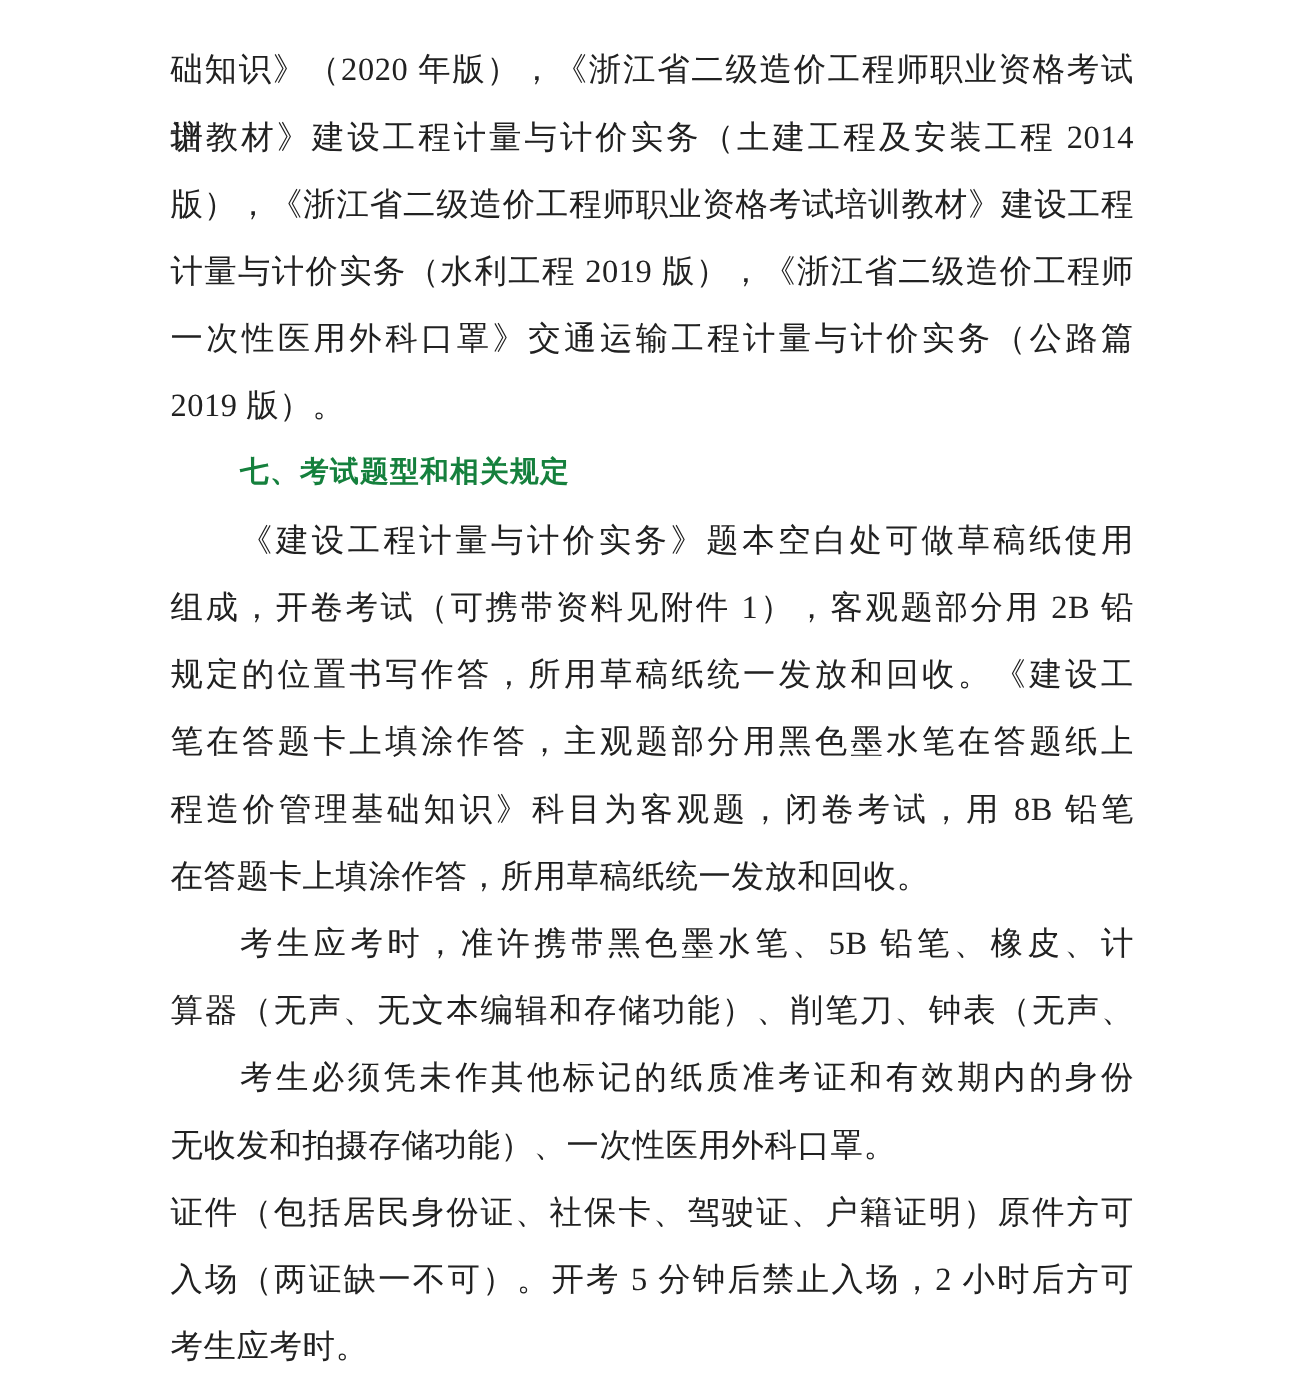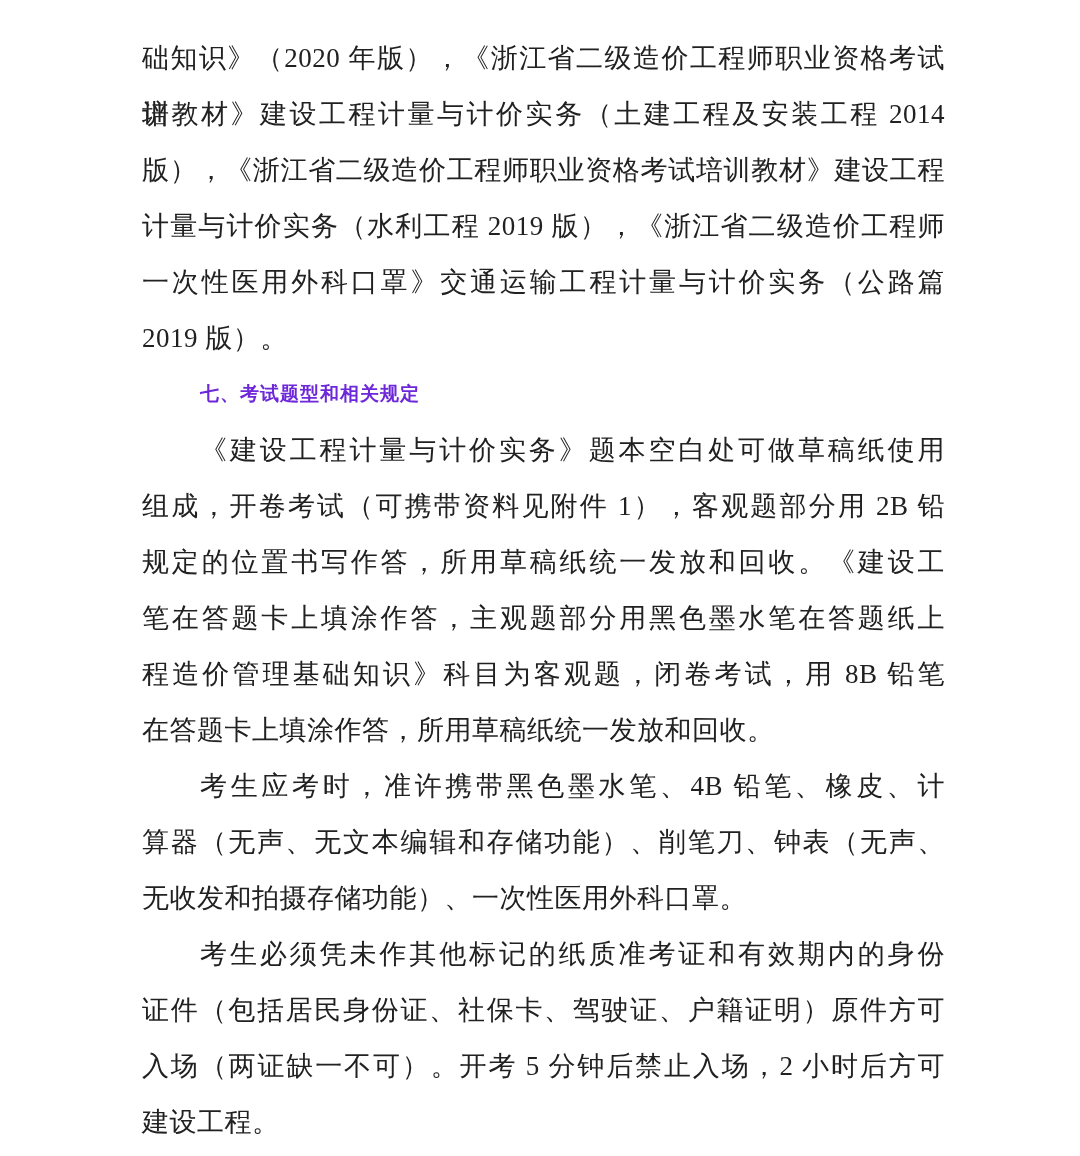--- a/index.html
+++ b/index.html
@@ -37,23 +37,23 @@
     text-align:justify;
     text-align-last:justify;
     -moz-text-align-last:justify;
   }
   .indent{
     padding-left:58px;
   }
   .heading{
     font-family:Liberation Serif, serif;
     font-weight:700;
-    font-size:19px;
+    font-size:24px;
     letter-spacing:1px;
-    color:#6d28d9;
+    color:#15803d;
   }
 </style>
 </head>
 <body>
 
 <div class="page">
   <div class="text-block">
 
     <div class="line fill">础知识》（2020 年版），《浙江省二级造价工程师职业资格考试培</div>
     <div class="line fill">训教材》建设工程计量与计价实务（土建工程及安装工程 2014</div>
@@ -64,23 +64,23 @@
 
     <div class="line heading indent">七、考试题型和相关规定</div>
 
     <div class="line fill indent">《建设工程计量与计价实务》题本空白处可做草稿纸使用</div>
     <div class="line fill">组成，开卷考试（可携带资料见附件 1），客观题部分用 2B 铅</div>
     <div class="line fill">规定的位置书写作答，所用草稿纸统一发放和回收。《建设工</div>
     <div class="line fill">笔在答题卡上填涂作答，主观题部分用黑色墨水笔在答题纸上</div>
     <div class="line fill">程造价管理基础知识》科目为客观题，闭卷考试，用 8B 铅笔</div>
     <div class="line">在答题卡上填涂作答，所用草稿纸统一发放和回收。</div>
 
-    <div class="line fill indent">考生应考时，准许携带黑色墨水笔、4B 铅笔、橡皮、计</div>
+    <div class="line fill indent">考生应考时，准许携带黑色墨水笔、5B 铅笔、橡皮、计</div>
     <div class="line fill">算器（无声、无文本编辑和存储功能）、削笔刀、钟表（无声、</div>
+    <div class="line fill indent">考生必须凭未作其他标记的纸质准考证和有效期内的身份</div>
+
     <div class="line">无收发和拍摄存储功能）、一次性医用外科口罩。</div>
-
-    <div class="line fill indent">考生必须凭未作其他标记的纸质准考证和有效期内的身份</div>
     <div class="line fill">证件（包括居民身份证、社保卡、驾驶证、户籍证明）原件方可</div>
     <div class="line fill">入场（两证缺一不可）。开考 5 分钟后禁止入场，2 小时后方可</div>
-    <div class="line">建设工程。</div>
+    <div class="line">考生应考时。</div>
 
   </div>
 </div>
 
 </body></html>

